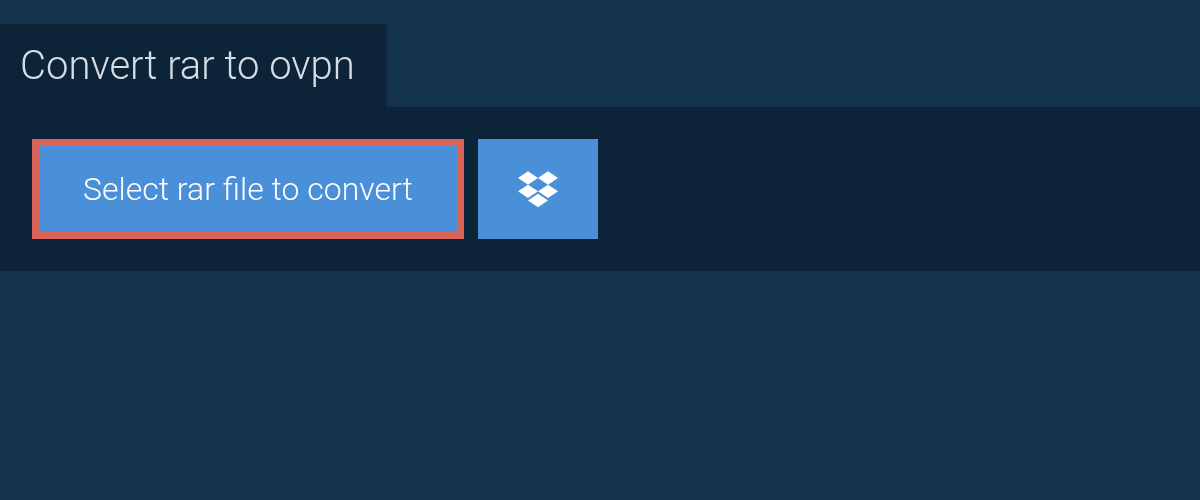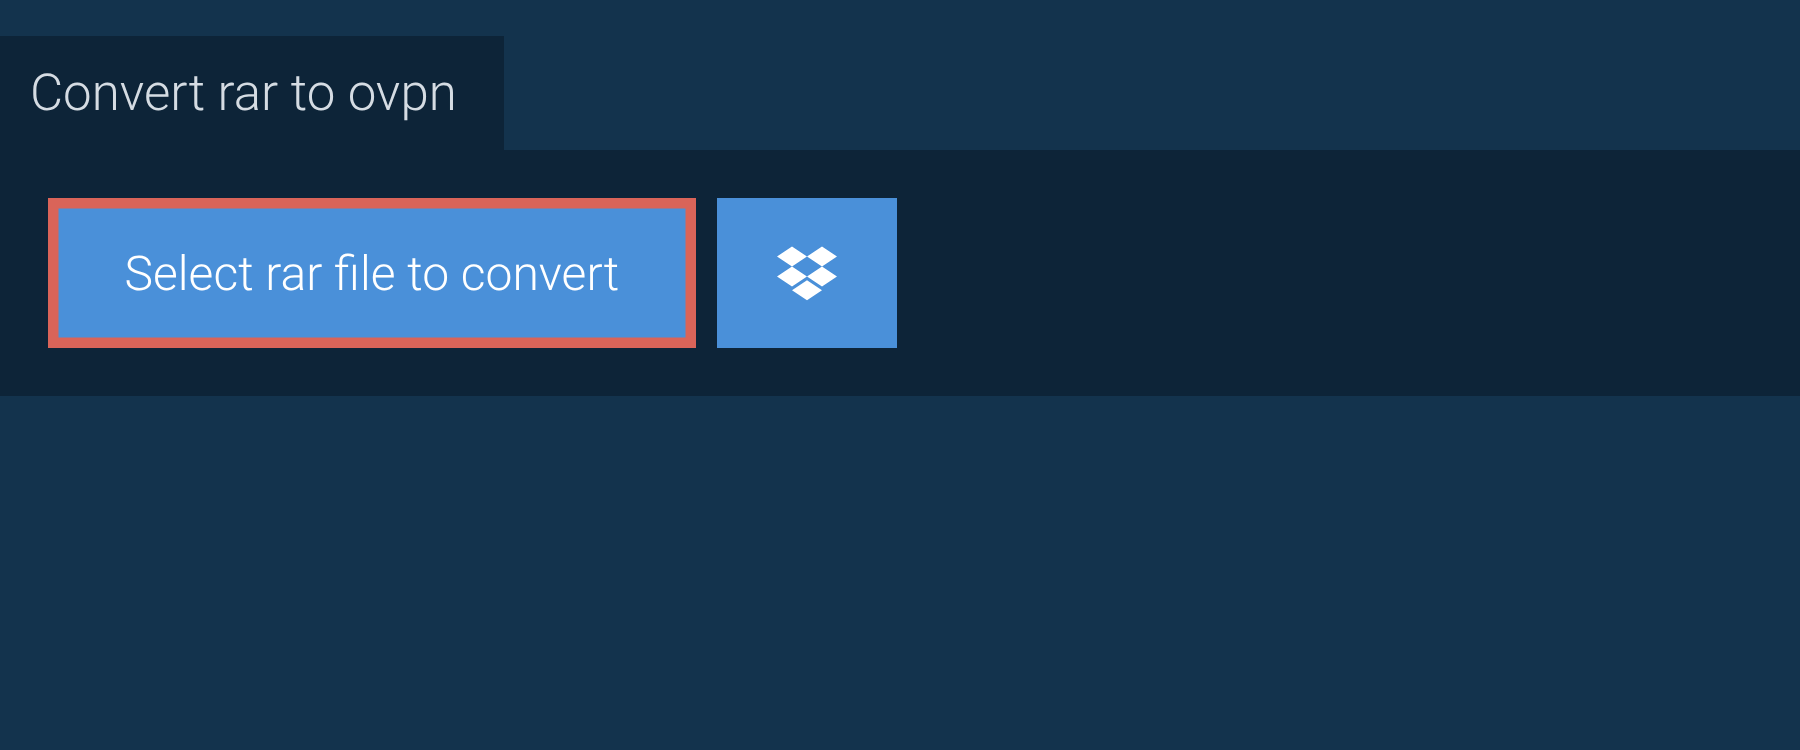--- a/index.html
+++ b/index.html
@@ -12,21 +12,21 @@
       height: 500px;
       background: #13334d;
       font-family: -apple-system, BlinkMacSystemFont, "Segoe UI", Roboto, "Helvetica Neue", Arial, sans-serif;
       overflow: hidden;
     }
     .tab-header {
       background: #0d2438;
       display: inline-block;
       padding: 18px 32px 18px 20px;
       color: #d5dce3;
-      font-size: 34px;
+      font-size: 40px;
       font-weight: 300;
       margin-top: 24px;
     }
     .action-row {
       background: #0d2438;
       padding: 32px 32px 32px 32px;
       display: flex;
       gap: 14px;
       align-items: stretch;
       width: 100%;

